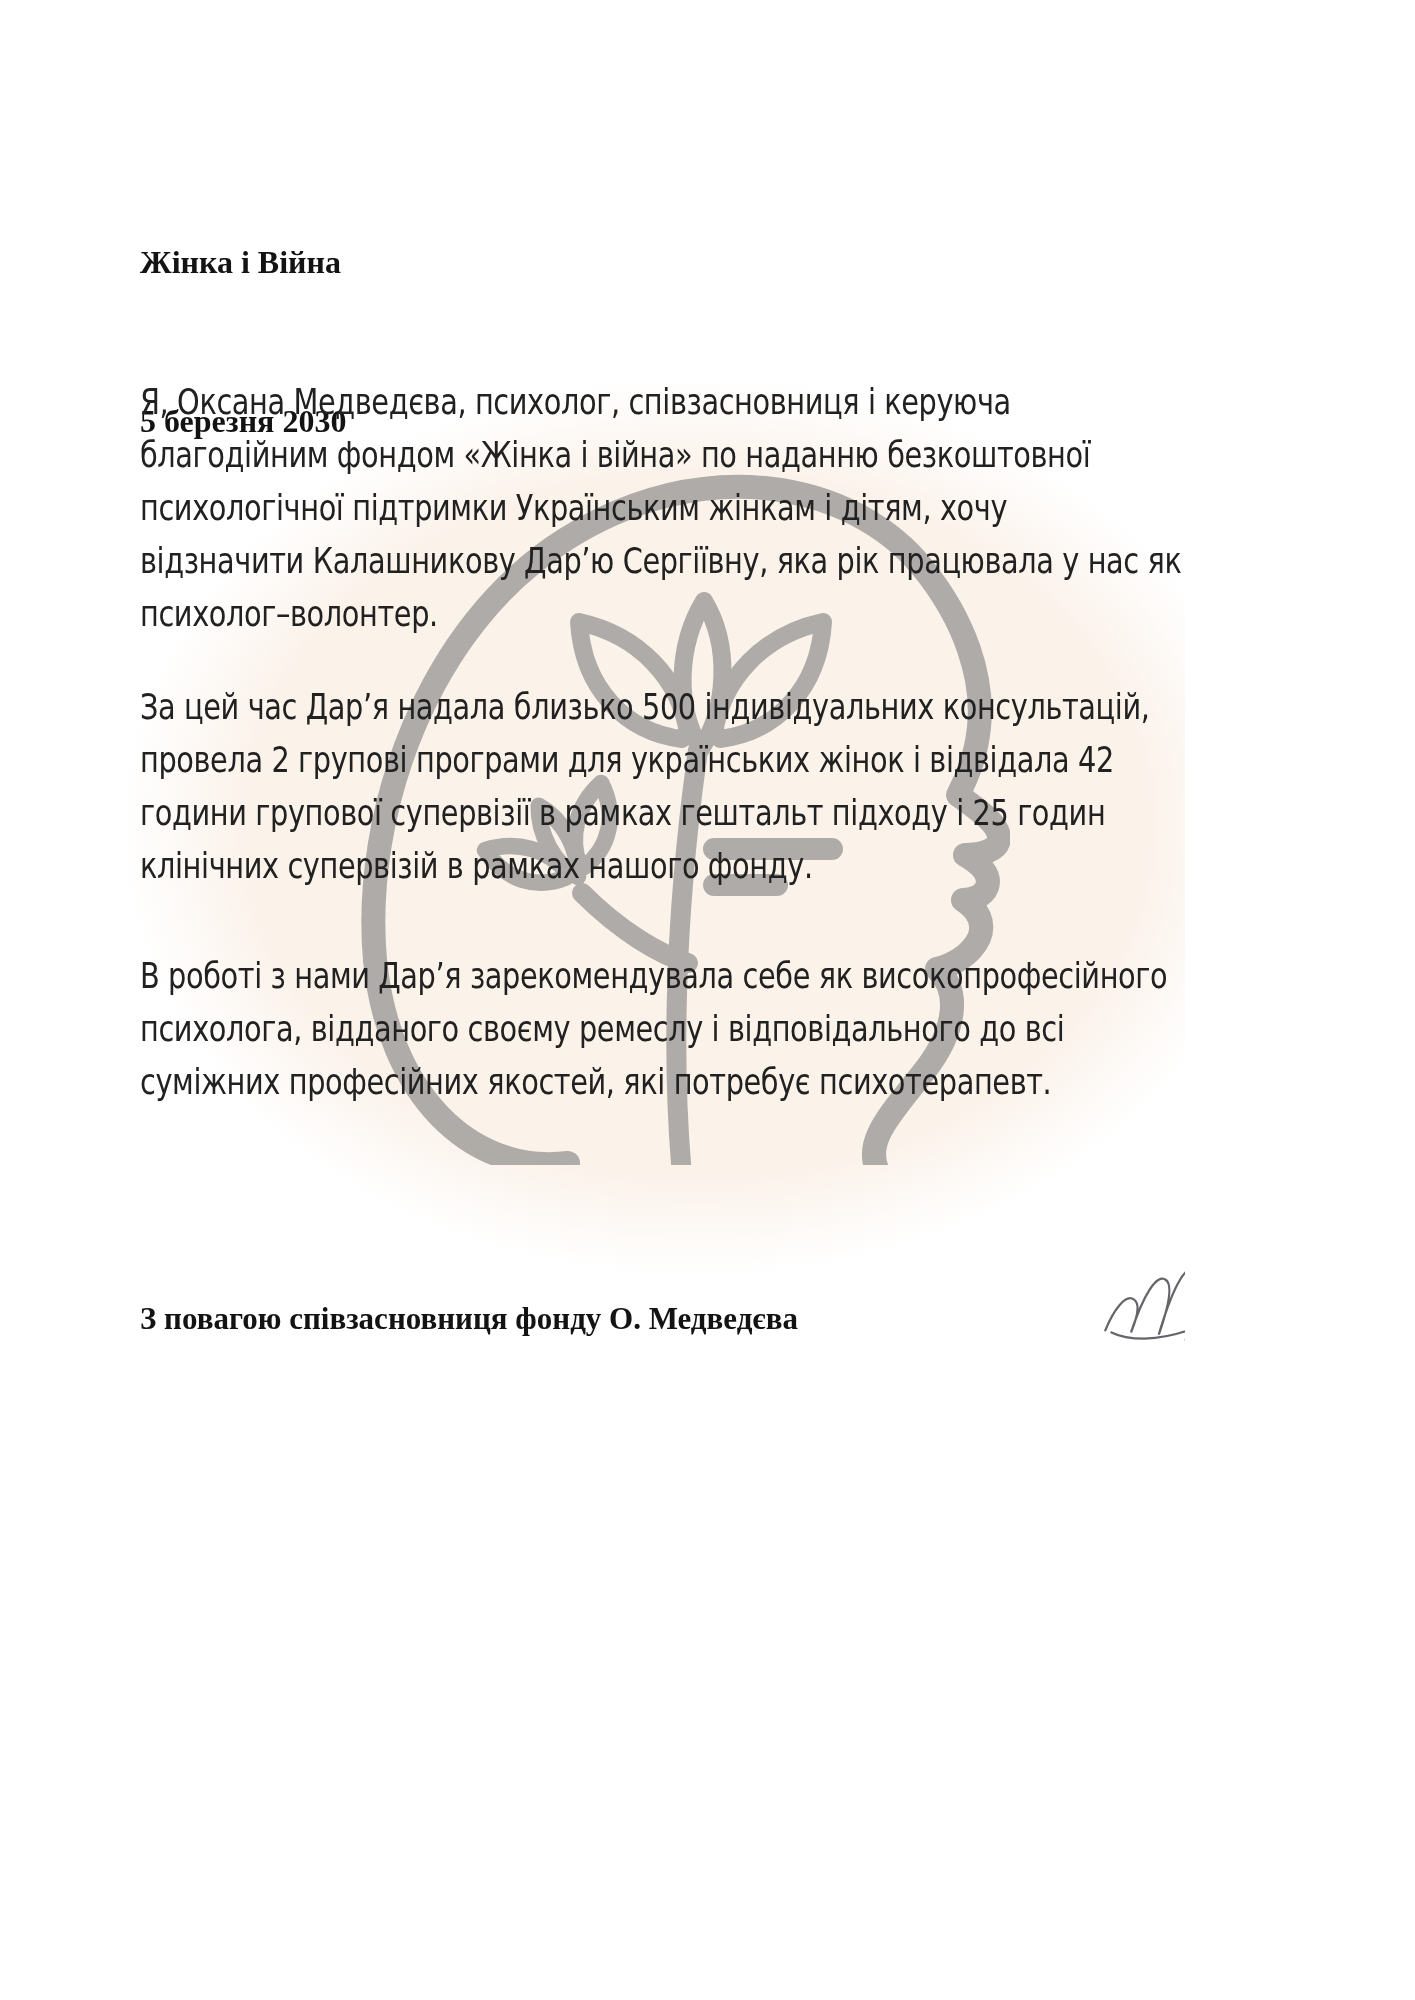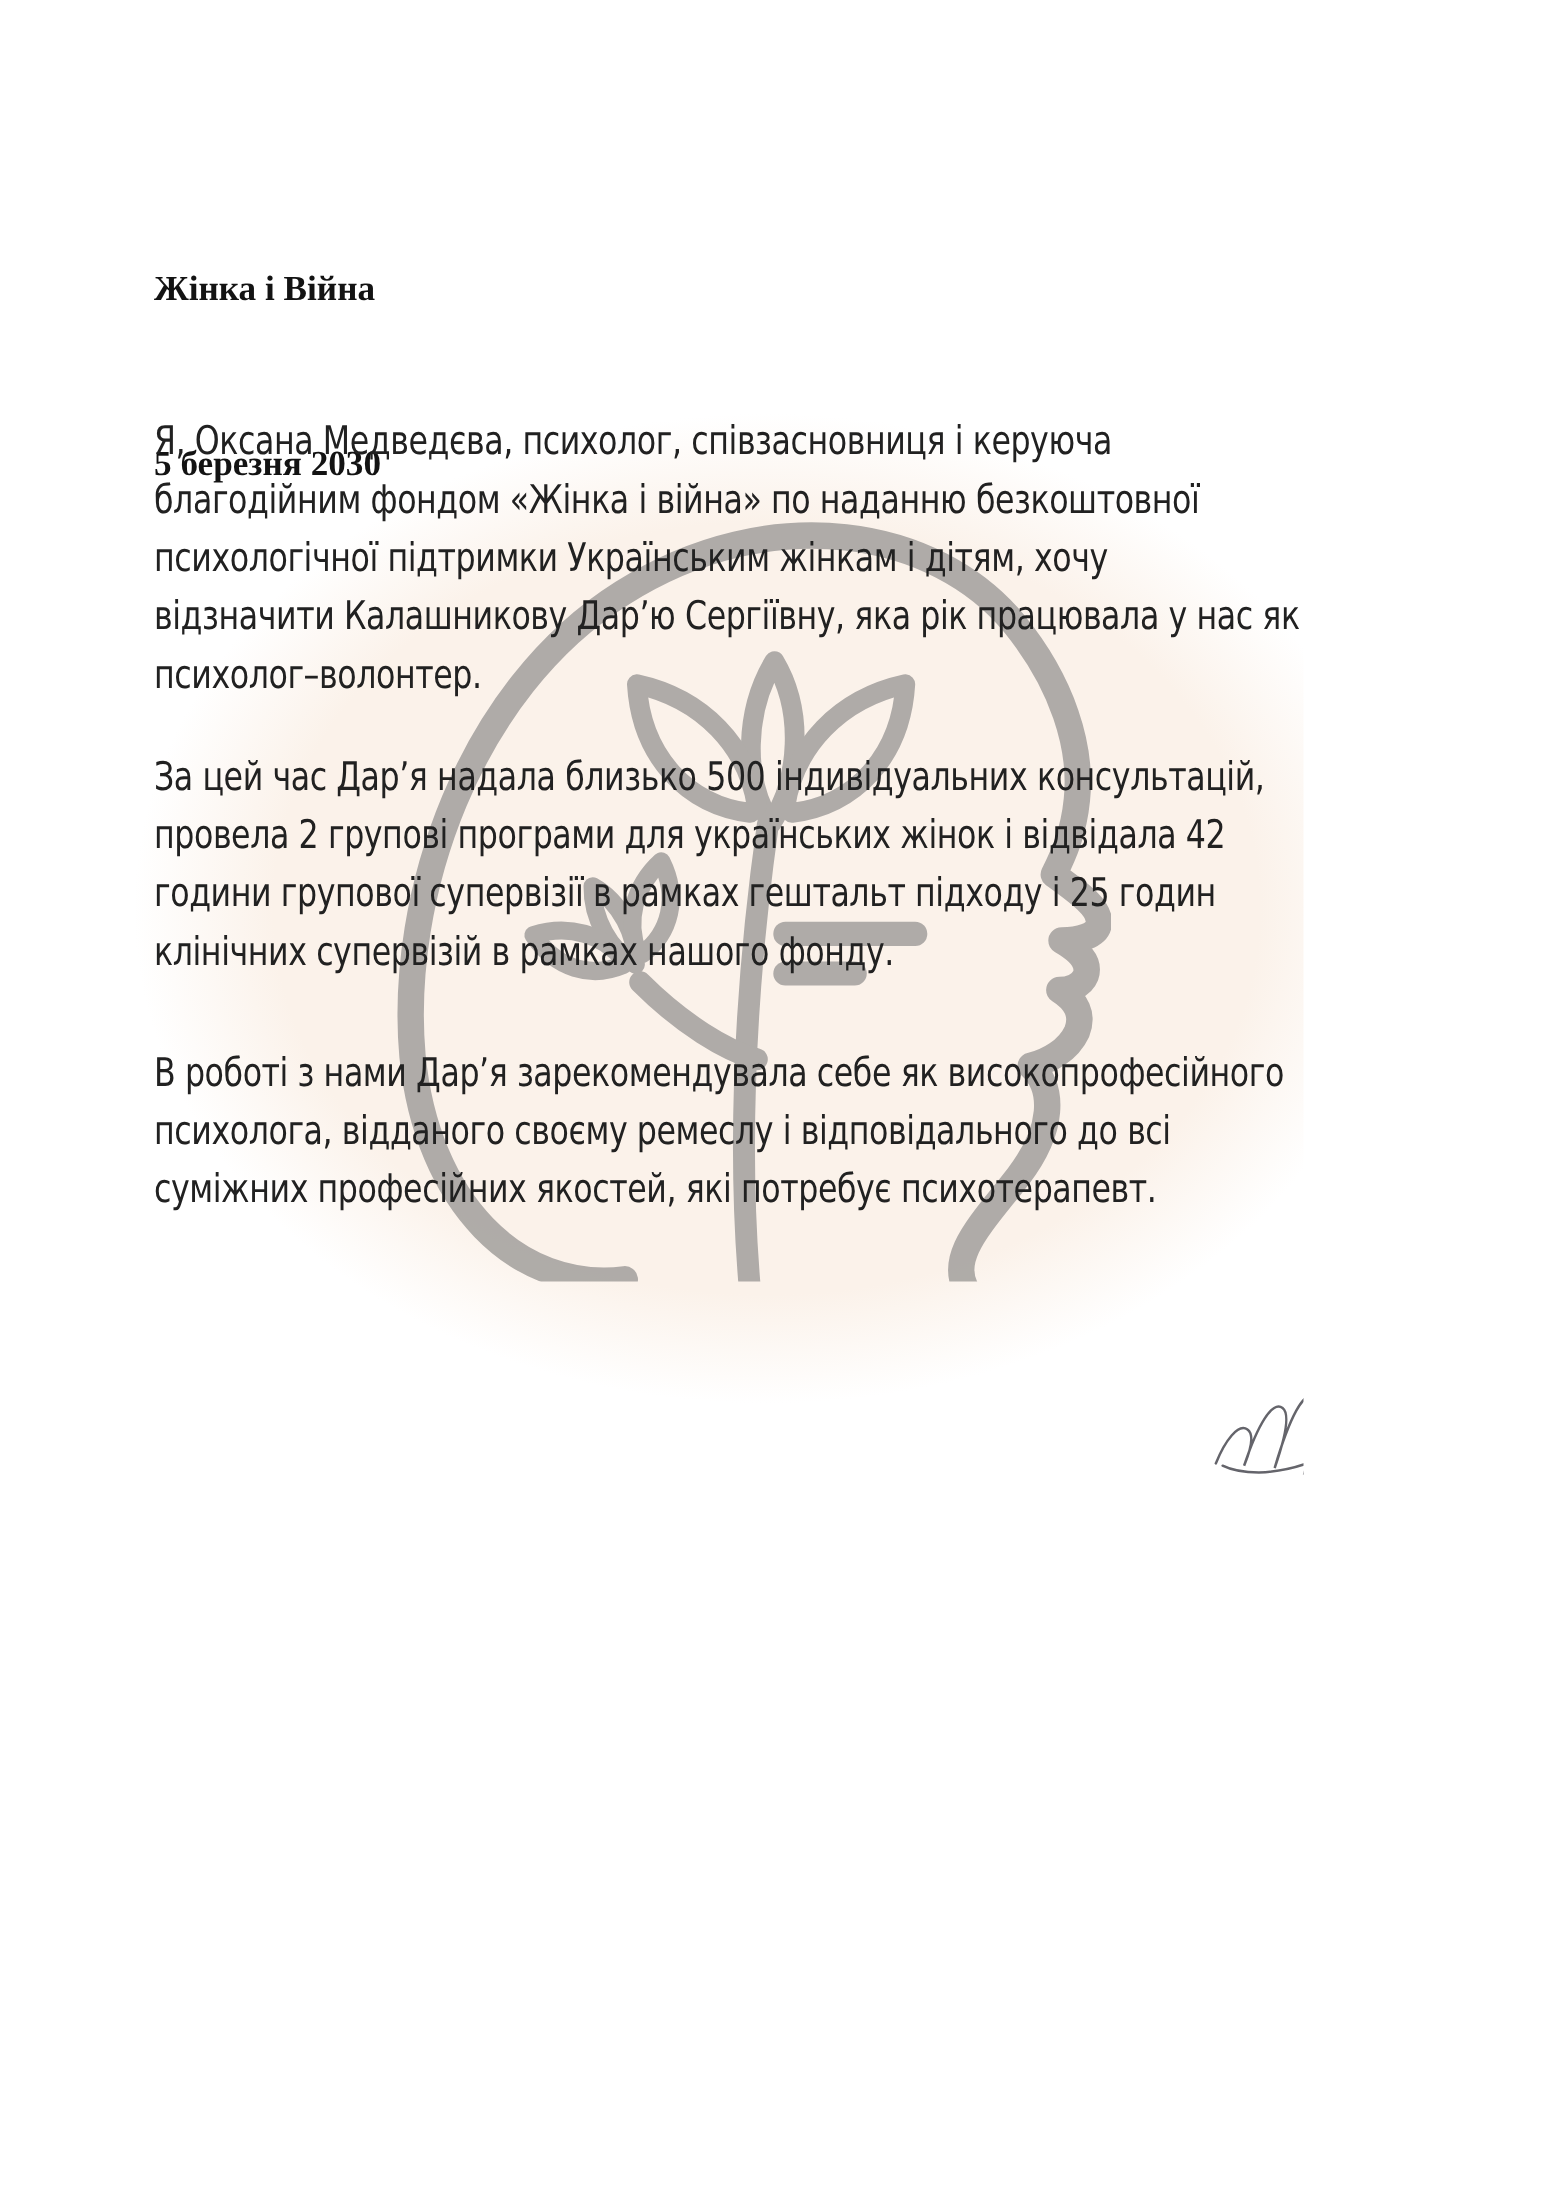--- a/index.html
+++ b/index.html
@@ -90,20 +90,21 @@
 відзначити Калашникову Дар’ю Сергіївну, яка рік працювала у нас як
 психолог–волонтер.</p>
   <p class="body-par par-2">За цей час Дар’я надала близько 500 індивідуальних консультацій,
 провела 2 групові програми для українських жінок і відвідала 42
 години групової супервізії в рамках гештальт підходу і 25 годин
 клінічних супервізій в рамках нашого фонду.</p>
   <p class="body-par par-3">В роботі з нами Дар’я зарекомендувала себе як високопрофесійного
 психолога, відданого своєму ремеслу і відповідального до всі
 суміжних професійних якостей, які потребує психотерапевт.</p>
 
+  <div class="closing">З повагою співзасновниця фонду О. Медведєва</div>
 
   <svg class="signature" viewBox="0 0 175 100" xmlns="http://www.w3.org/2000/svg">
     <g fill="none" stroke="#4a4a52" stroke-width="2.2" stroke-linecap="round" opacity="0.85">
       <path d="M10,82 C18,62 30,46 38,52 C45,57 40,72 35,84 C47,48 60,26 69,33 C77,39 69,66 62,86 C75,42 88,16 98,23 C106,29 98,60 88,92 C98,54 112,20 124,13 C133,8 139,16 136,27 C131,50 118,78 108,94"></path>
       <path d="M150,24 C144,8 122,6 114,22 C106,39 122,52 136,47 C126,68 92,88 48,90 C36,90 24,88 16,84"></path>
       <path d="M136,47 C150,41 160,33 167,22"></path>
     </g>
   </svg>
 
 </div>

